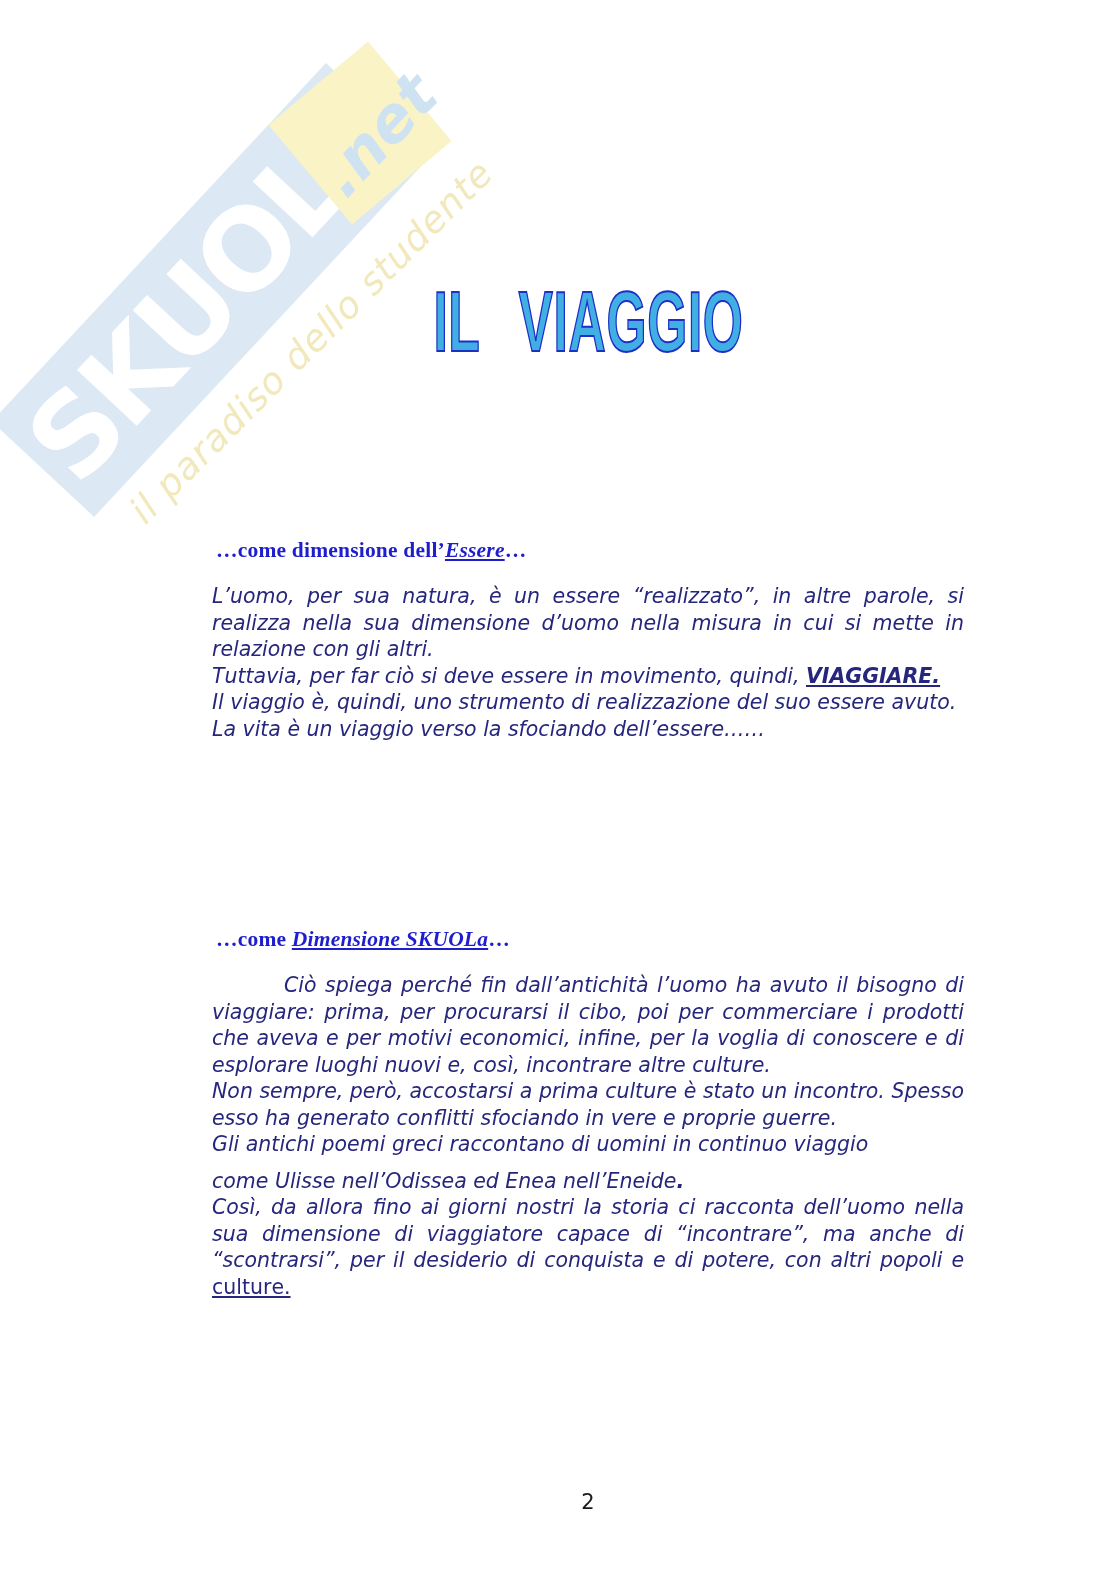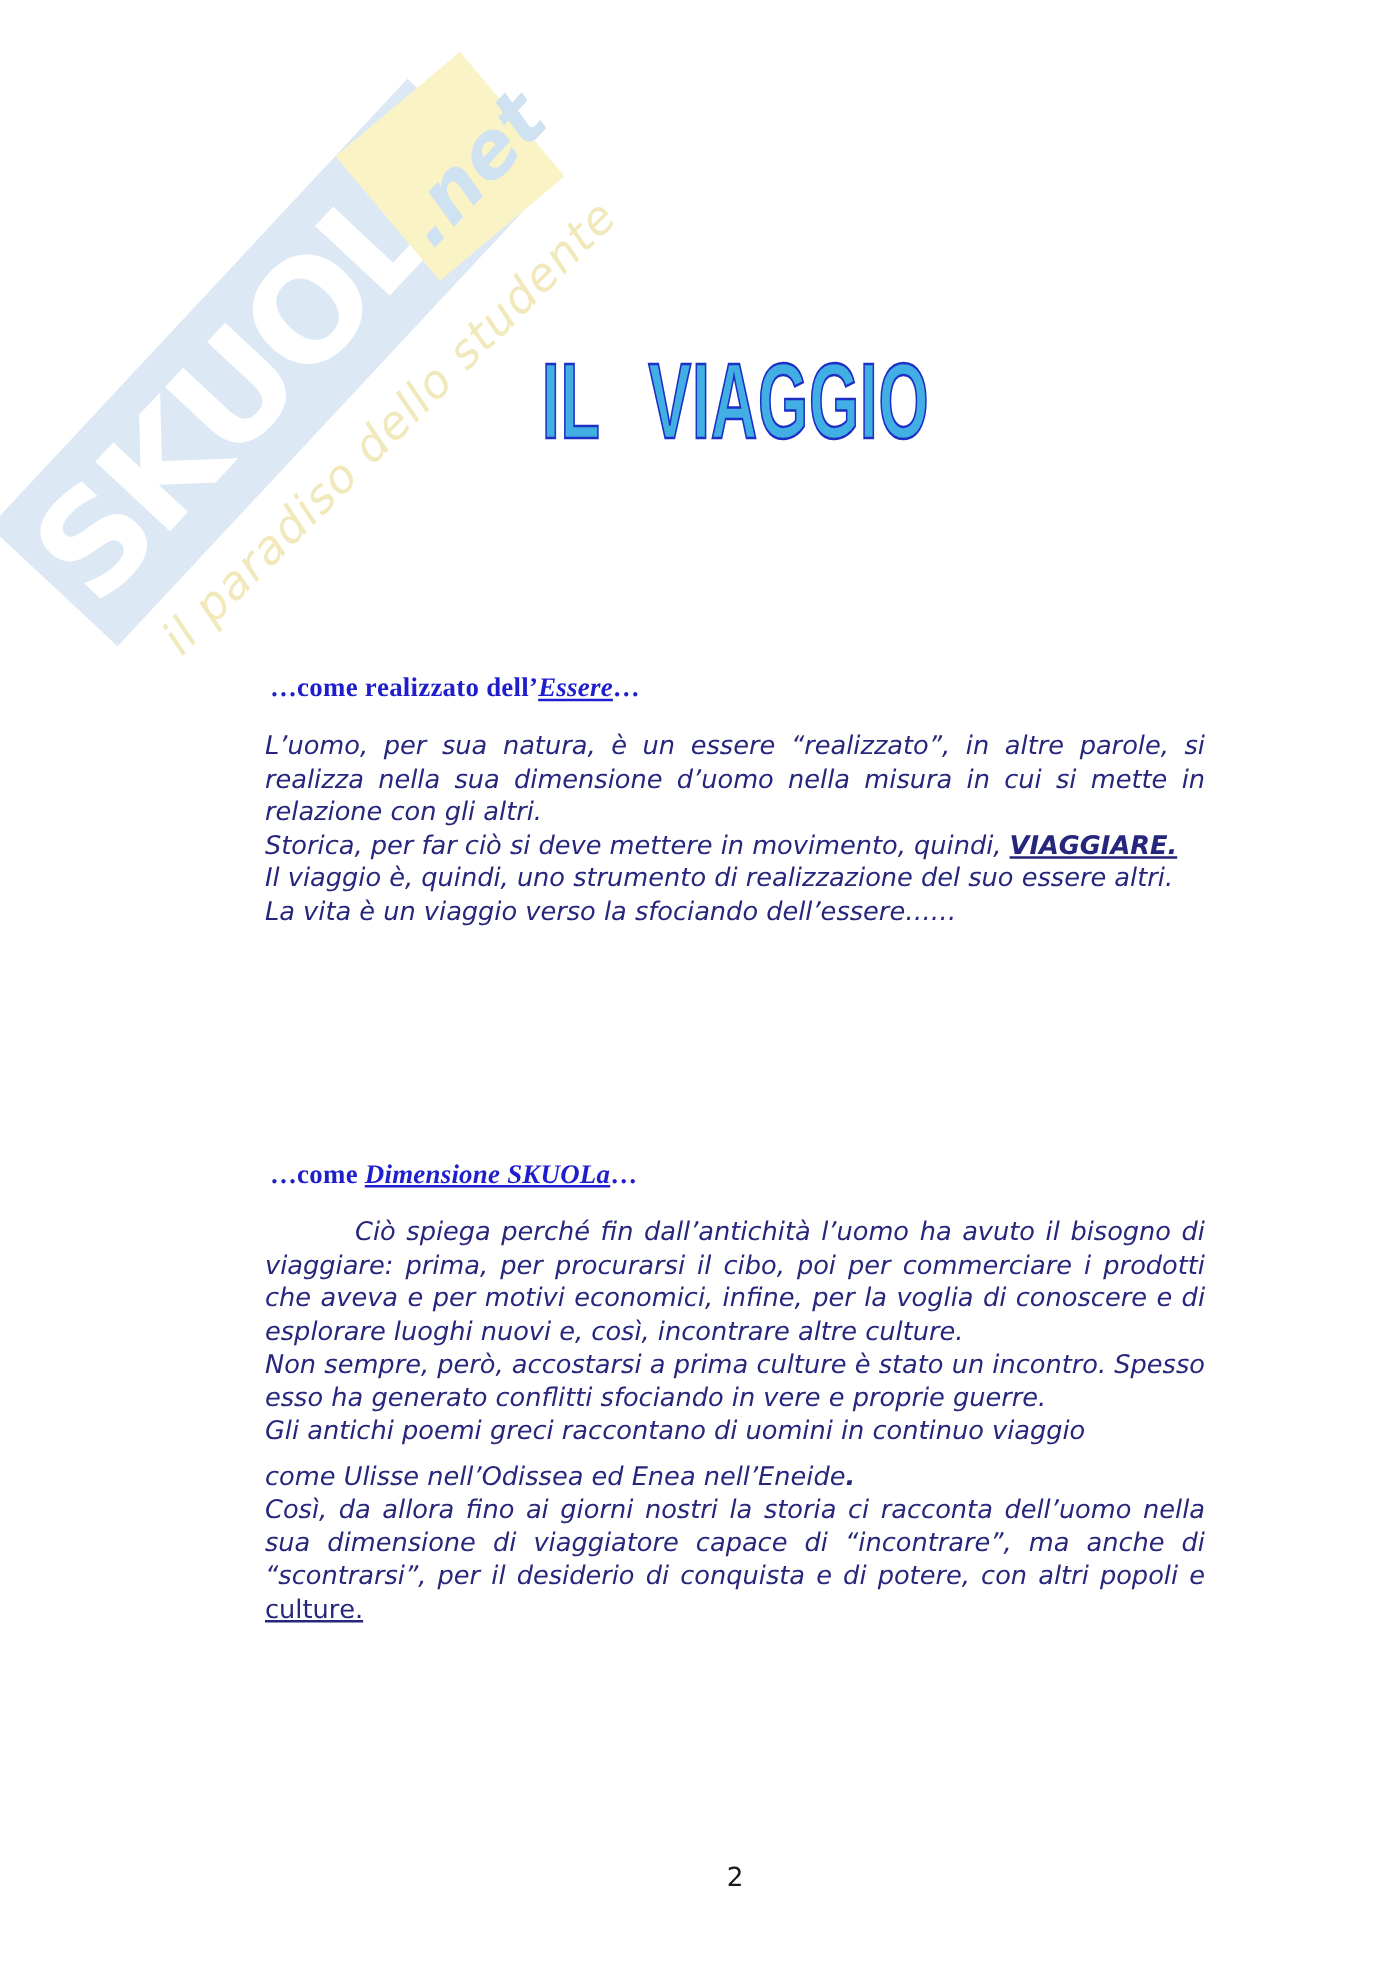--- a/index.html
+++ b/index.html
@@ -126,24 +126,24 @@
   <div class="wm-flag"></div>
   <div class="wm-net">.net</div>
   <div class="wm-tagline">il paradiso dello studente</div>
 
   <div class="title-wrap">
     <span class="title-text">IL VIAGGIO</span>
   </div>
 
   <div id="content">
       <section class="section">
-        <h2 class="heading"><span class="run-b">…come realizzato dell’</span><span class="run-biu">Essere</span><span class="run-b">…</span></h2>
+        <h2 class="heading"><span class="run-b">…come dimensione dell’</span><span class="run-biu">Essere</span><span class="run-b">…</span></h2>
         <p class="para"><span class="run-i">L’uomo, per sua natura, è un essere “realizzato”, in altre parole, si realizza nella sua dimensione d’uomo nella misura in cui si mette in relazione con gli altri.</span></p>
-        <p class="para"><span class="run-i">Storica, per far ciò si deve mettere in movimento, quindi, </span><span class="run-ibu">VIAGGIARE.</span></p>
-        <p class="para"><span class="run-i">Il viaggio è, quindi, uno strumento di realizzazione del suo essere altri.</span></p>
+        <p class="para"><span class="run-i">Tuttavia, per far ciò si deve essere in movimento, quindi, </span><span class="run-ibu">VIAGGIARE.</span></p>
+        <p class="para"><span class="run-i">Il viaggio è, quindi, uno strumento di realizzazione del suo essere avuto.</span></p>
         <p class="para"><span class="run-i">La vita è un viaggio verso la sfociando dell’essere……</span></p>
       </section>
       <section class="section">
         <h2 class="heading"><span class="run-b">…come </span><span class="run-biu">Dimensione SKUOLa</span><span class="run-b">…</span></h2>
         <p class="para indent"><span class="run-i">Ciò spiega perché fin dall’antichità l’uomo ha avuto il bisogno di viaggiare: prima, per procurarsi il cibo, poi  per commerciare i  prodotti che aveva e per motivi economici, infine, per la voglia di conoscere e di esplorare luoghi nuovi e, così, incontrare altre culture.</span></p>
         <p class="para"><span class="run-i">Non sempre, però, accostarsi a prima culture  è stato un incontro. Spesso  esso  ha generato conflitti sfociando in vere e proprie  guerre.</span></p>
         <p class="para"><span class="run-i">Gli antichi poemi greci raccontano di uomini in continuo viaggio</span></p>
         <p class="para spaced"><span class="run-i">come Ulisse nell’Odissea ed Enea nell’Eneide</span><span class="run-ib">.</span></p>
         <p class="para"><span class="run-i">Così, da allora fino ai giorni nostri la storia ci racconta dell’uomo nella sua dimensione di viaggiatore capace di “incontrare”, ma anche di “scontrarsi”, per il desiderio di conquista e di potere, con altri popoli e </span><span class="run-r">culture.</span></p>
       </section>

